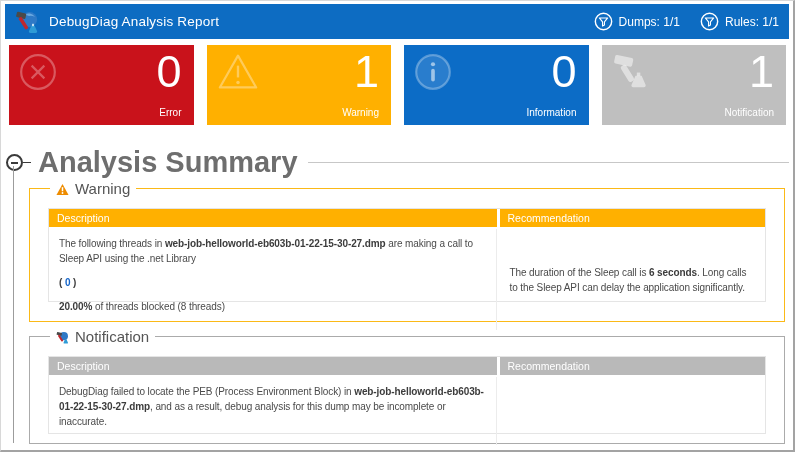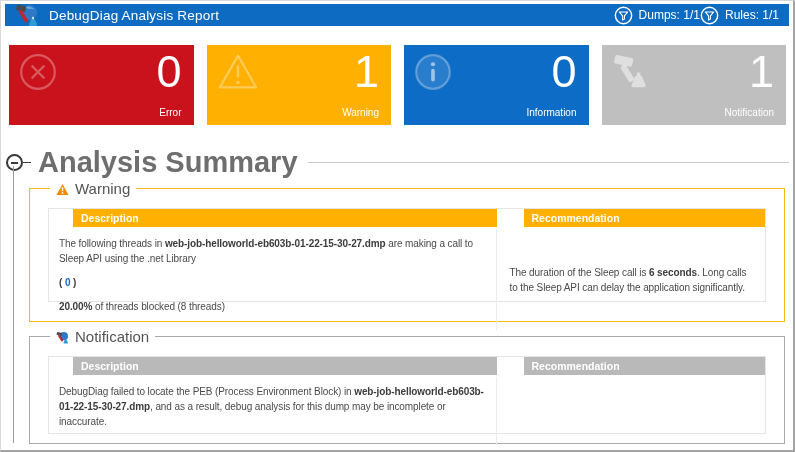--- a/index.html
+++ b/index.html
@@ -5,26 +5,26 @@
   * { margin:0; padding:0; box-sizing:border-box; }
   html,body { width:795px; height:452px; background:#fff; }
   .page {
     position:relative; width:795px; height:452px; background:#fff; overflow:hidden;
     font-family:"Liberation Sans", sans-serif;
     border:1px solid #d8d8d8; border-right:2px solid #a3a3a3; border-bottom:2px solid #a3a3a3;
   }
 
   
   .topbar {
-    position:absolute; left:4px; right:4px; top:3px; height:22px;
+    position:absolute; left:4px; right:4px; top:3px; height:35px;
     background:#0d6cc2; color:#fff; display:flex; align-items:center; padding:7px 10px;
   }
   .app-icon { width:24px; height:24px; flex:0 0 auto; }
   .topbar-title { font-size:13.5px; margin-left:10px; font-weight:400; letter-spacing:.2px; }
-  .topbar-right { margin-left:auto; display:flex; align-items:center; }
+  .topbar-right { margin-left:auto; display:flex; align-items:center; gap:20px; }
   .filter-badge { display:flex; align-items:center; gap:6px; font-size:12px; cursor:default; }
   .funnel { width:19px; height:19px; }
 
   
   .tiles { position:absolute; top:44px; left:8px; right:7px; display:flex; gap:13px; }
   .tile { flex:1; height:80px; position:relative; color:#fff; }
   .tile-error        { background:#c9121b; }
   .tile-warning      { background:#ffb000; }
   .tile-information  { background:#0c6cc6; }
   .tile-notification { background:#bfbfbf; }
@@ -47,21 +47,21 @@
   fieldset.section { position:absolute; left:28px; right:8px; padding:5px 18px 0 18px; background:#fff; }
   fieldset.sec-warning { top:179px; height:142px; border:1px solid #fbb917; }
   fieldset.sec-notification { top:327px; height:116px; border:1px solid #ababab; }
   legend.sec-legend { display:flex; align-items:center; gap:6px; padding:0 6px; margin-left:2px;
                       font-size:15px; color:#555; font-weight:400; }
   .legend-icon { width:13px; height:13px; }
 
   
   .rule-table { border:1px solid #e5e5e5; margin-top:6px; background:#fff; }
   .t-head { display:grid; grid-template-columns:62.5% 1fr; gap:3px; margin-bottom:2px; }
-  .t-cell-h { color:#fff; font-size:10.5px; padding:3px 8px; font-weight:700;margin-left:24px; }
+  .t-cell-h { color:#fff; font-size:10.5px; padding:3px 8px; font-weight:400; }
   .sec-warning .t-cell-h { background:#ffb000; }
   .sec-notification .t-cell-h { background:#b9b9b9; }
   .t-body { display:grid; grid-template-columns:62.5% 1fr; gap:3px; }
   .warning-body { height:72px; }
   .notification-body { height:56px; }
   .t-desc { border-right:1px solid #ececec; padding:7px 10px; }
   .t-rec { padding:6px 10px; display:flex; align-items:center; }
   .cell-text { font-size:10px; color:#4a4a4a; line-height:1.5; letter-spacing:-0.1px; }
   .t-desc p { margin:0 0 9px 0; }
   .bold { font-weight:bold; color:#3c3c3c;text-align:right; }

